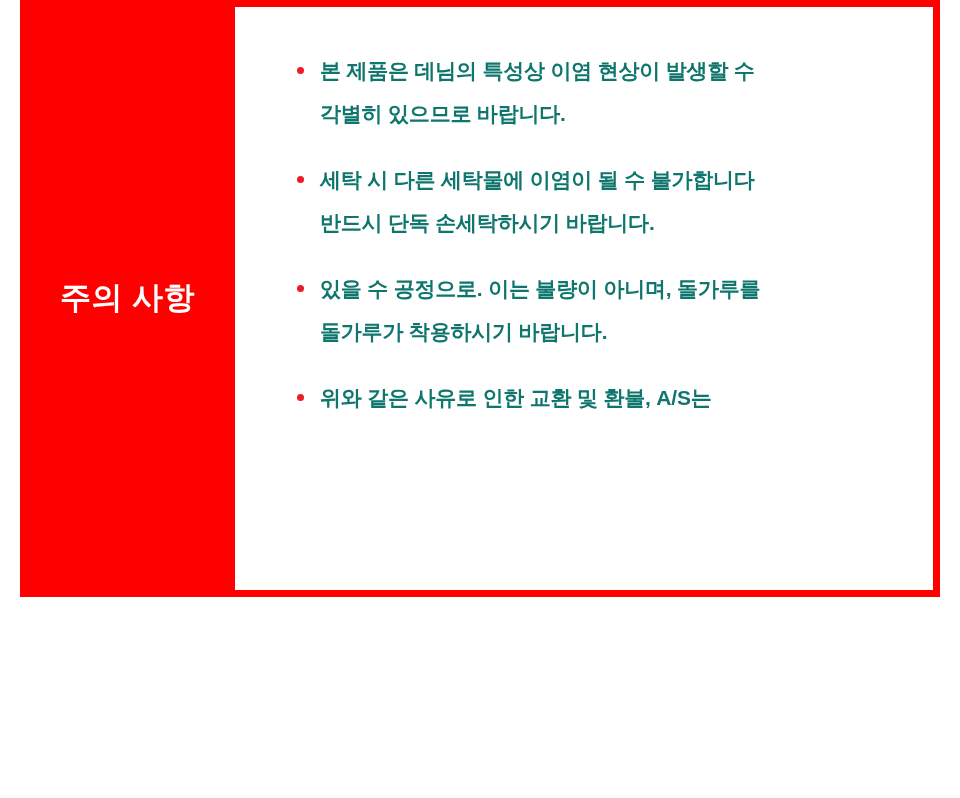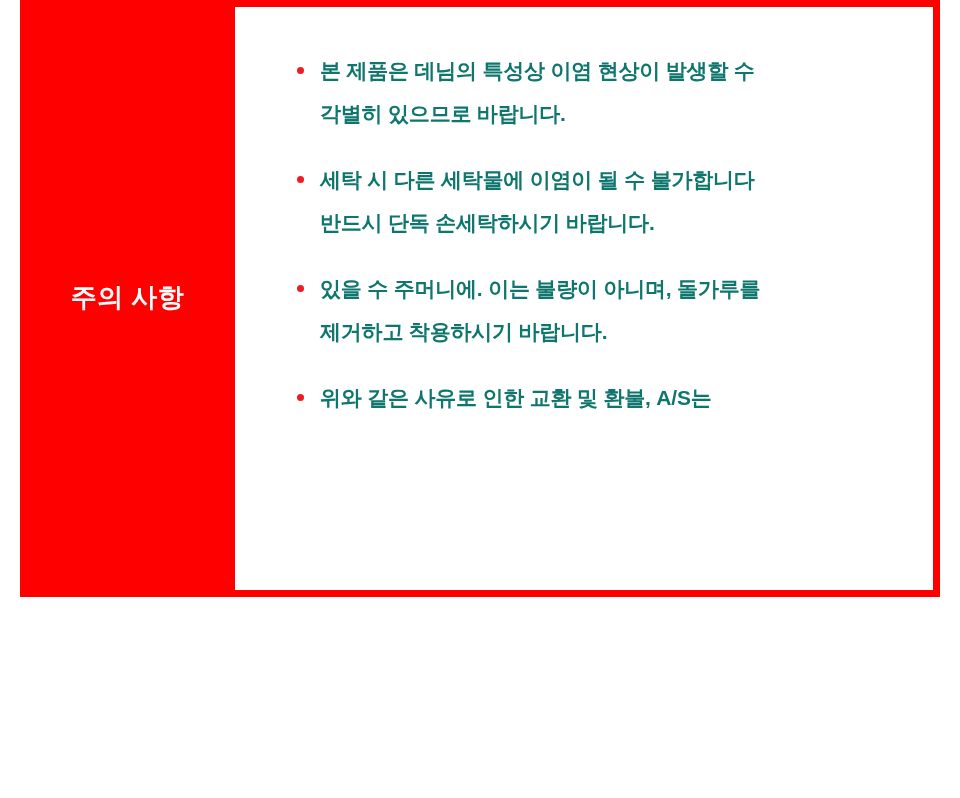--- a/index.html
+++ b/index.html
@@ -41,21 +41,21 @@
     height: 597px;
     background: #ff0000;
     display: flex;
     align-items: center;
     justify-content: center;
     box-sizing: border-box;
   }
 
   .label-panel-title {
     color: #ffffff;
-    font-size: 26px;
+    font-size: 31px;
     font-weight: bold;
     letter-spacing: 0.5px;
     line-height: 1.2;
     white-space: nowrap;
     text-align: left;
     margin-top: -2px;
   }
 
   
   .content-panel {
@@ -139,22 +139,22 @@
           <li class="notice-item">
             <span class="notice-bullet"></span>
             <span class="notice-text">
               <span class="ln">세탁 시 다른 세탁물에 이염이 될 수 불가합니다</span>
               <span class="ln">반드시 단독 손세탁하시기 바랍니다.</span>
             </span>
           </li>
           <li class="notice-item">
             <span class="notice-bullet"></span>
             <span class="notice-text">
-              <span class="ln">있을 수 주머니에. 이는 불량이 아니며, 돌가루를</span>
-              <span class="ln">제거하고 착용하시기 바랍니다.</span>
+              <span class="ln">있을 수 공정으로. 이는 불량이 아니며, 돌가루를</span>
+              <span class="ln">돌가루가 착용하시기 바랍니다.</span>
             </span>
           </li>
           <li class="notice-item">
             <span class="notice-bullet"></span>
             <span class="notice-text">
               <span class="ln">위와 같은 사유로 인한 교환 및 환불, A/S는</span>
             </span>
           </li>
         </ul>
     </div>

